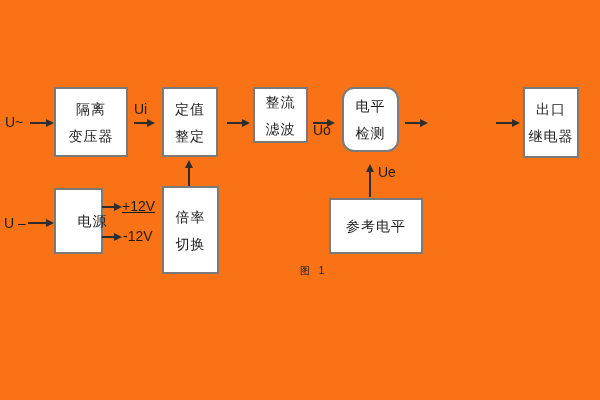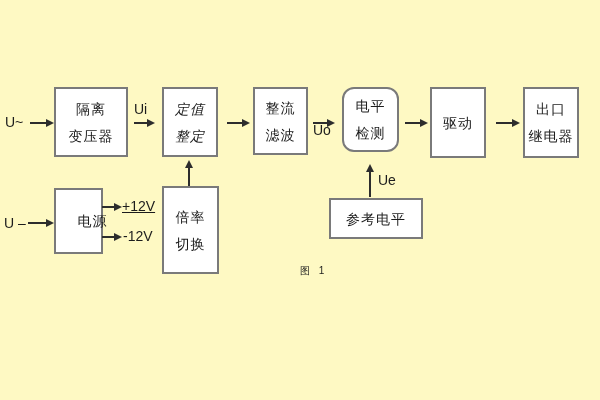--- a/index.html
+++ b/index.html
@@ -1,45 +1,45 @@
 <!DOCTYPE html>
 <html><head>
 <meta charset="utf-8">
 <style>
   html,body{margin:0;padding:0;background:#ffffff;}
   #stage{
-    position:relative;width:600px;height:400px;background:#fef9c3;
+    position:relative;width:600px;height:400px;background:#f97316;
     font-family:"Liberation Sans","DejaVu Sans",sans-serif;
     color:#1c1c1c;overflow:hidden;
   }
   .block{
     position:absolute;border:2px solid #7a7a7a;background:#ffffff;
     display:flex;flex-direction:column;align-items:center;justify-content:center;
     gap:13px;font-size:14px;line-height:1;letter-spacing:1px;
     box-sizing:border-box;
   }
   .block span{white-space:nowrap;}
   
   #b-isolation {left:54px; top:87px; width:74px; height:70px;}
-  #b-setting   {left:162px;top:87px; width:56px; height:70px;font-style:italic;}
-  #b-rectifier {left:253px;top:87px; width:55px; height:68px;}
+  #b-setting   {left:162px;top:87px; width:56px; height:70px;}
+  #b-rectifier {left:253px;top:87px; width:55px; height:56px;}
   #b-level     {left:342px;top:87px; width:57px; height:65px;border-radius:12px;}
   #b-driver    {left:430px;top:87px; width:56px; height:71px;}
   #b-relay     {left:523px;top:87px; width:56px; height:71px;}
   
   #b-power     {left:54px; top:188px;width:49px; height:66px;padding-left:28px;}
   #b-ratio     {left:162px;top:186px;width:57px; height:88px;}
-  #b-reference {left:329px;top:198px;width:94px; height:41px;}
+  #b-reference {left:329px;top:198px;width:94px; height:56px;}
 
   .lbl{position:absolute;font-size:14px;line-height:1;white-space:nowrap;color:#1c1c1c;}
   #l-uac   {left:5px;  top:115px;}
   #l-udc   {left:4px;  top:216px;}
   #l-ui    {left:134px;top:102px;}
   #l-uo    {left:313px;top:103px;margin-top:20px;}
-  #l-ue    {left:378px;top:173px;}
+  #l-ue    {left:378px;top:165px;}
   #l-p12   {left:122px;top:199px;text-decoration:underline;}
   #l-m12   {left:123px;top:229px;}
   #caption {left:300px;top:266px;font-size:10px;letter-spacing:3px;}
 
   .harrow{position:absolute;height:2px;background:#2d2d2d;}
   .harrow::after{
     content:"";position:absolute;right:-8px;top:-3px;width:0;height:0;
     border-left:8px solid #2d2d2d;border-top:4px solid transparent;border-bottom:4px solid transparent;
   }
   .varrow{position:absolute;width:2px;background:#2d2d2d;}
@@ -75,23 +75,20 @@
     <span>整定</span>
   </div>
   <div class="block" id="b-rectifier">
     <span>整流</span>
     <span>滤波</span>
   </div>
   <div class="block" id="b-level">
     <span>电平</span>
     <span>检测</span>
   </div>
-  <div class="block" id="b-driver">
-    <span>驱动</span>
-  </div>
   <div class="block" id="b-relay">
     <span>出口</span>
     <span>继电器</span>
   </div>
 
   <div class="block" id="b-power">
     <span>电源</span>
   </div>
   <div class="block" id="b-ratio">
     <span>倍率</span>

